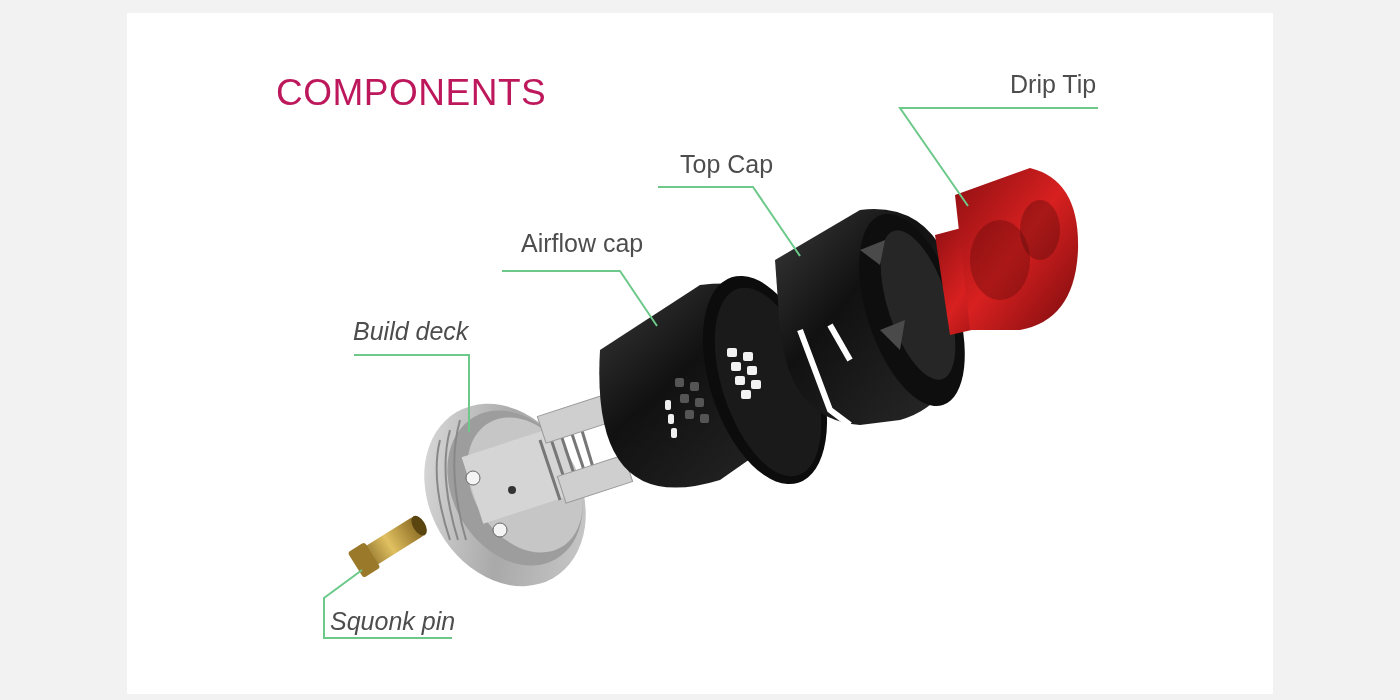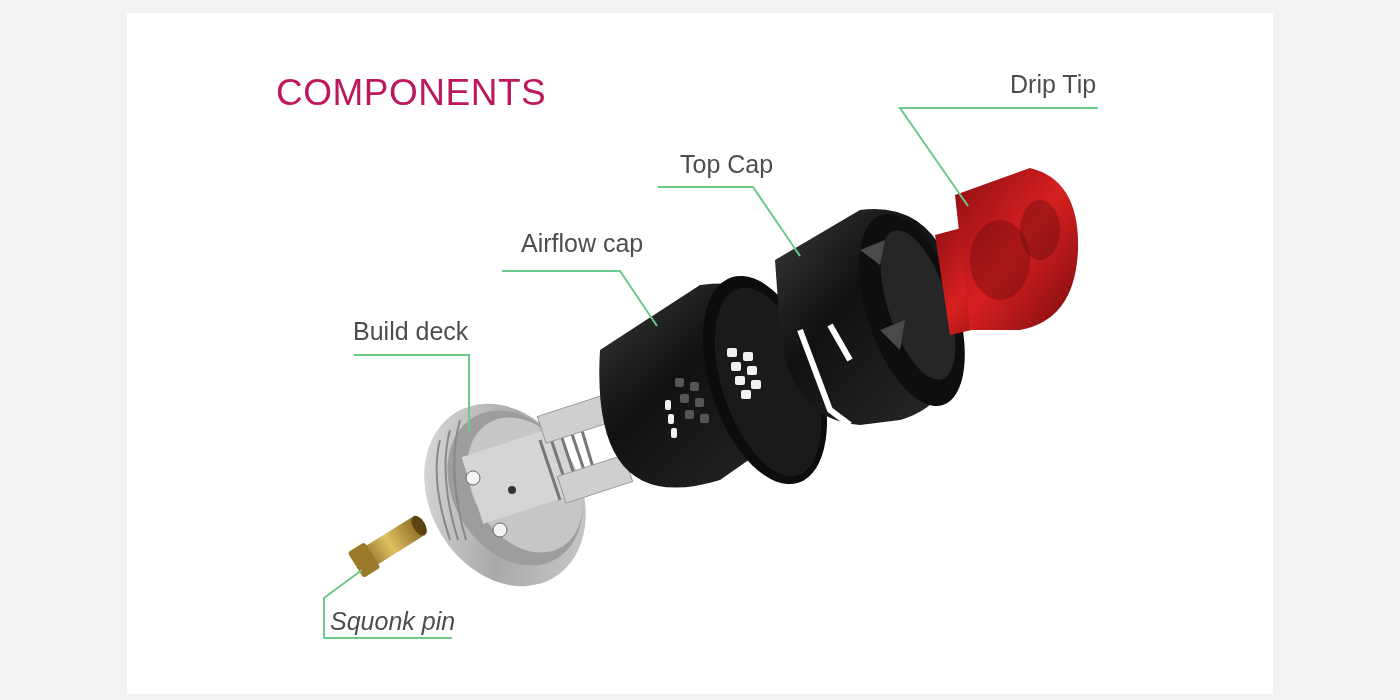--- a/index.html
+++ b/index.html
@@ -126,14 +126,14 @@
     <polyline points="658,187 753,187 800,256"></polyline>
     <polyline points="502,271 620,271 657,326"></polyline>
     <polyline points="354,355 469,355 469,432"></polyline>
     <polyline points="452,638 324,638 324,598 362,570"></polyline>
   </g>
 </svg>
 
 <div class="label" style="left:1010px;top:72px;">Drip Tip</div>
 <div class="label" style="left:680px;top:152px;">Top Cap</div>
 <div class="label" style="left:492px;top:231px;margin-left:29px;">Airflow cap</div>
-<div class="label" style="left:353px;top:319px;">Build deck</div>
+<div class="label" style="left:353px;top:319px;font-style:italic;">Build deck</div>
 <div class="label" style="left:330px;top:609px;font-style:italic;">Squonk pin</div>
 
 </body></html>

